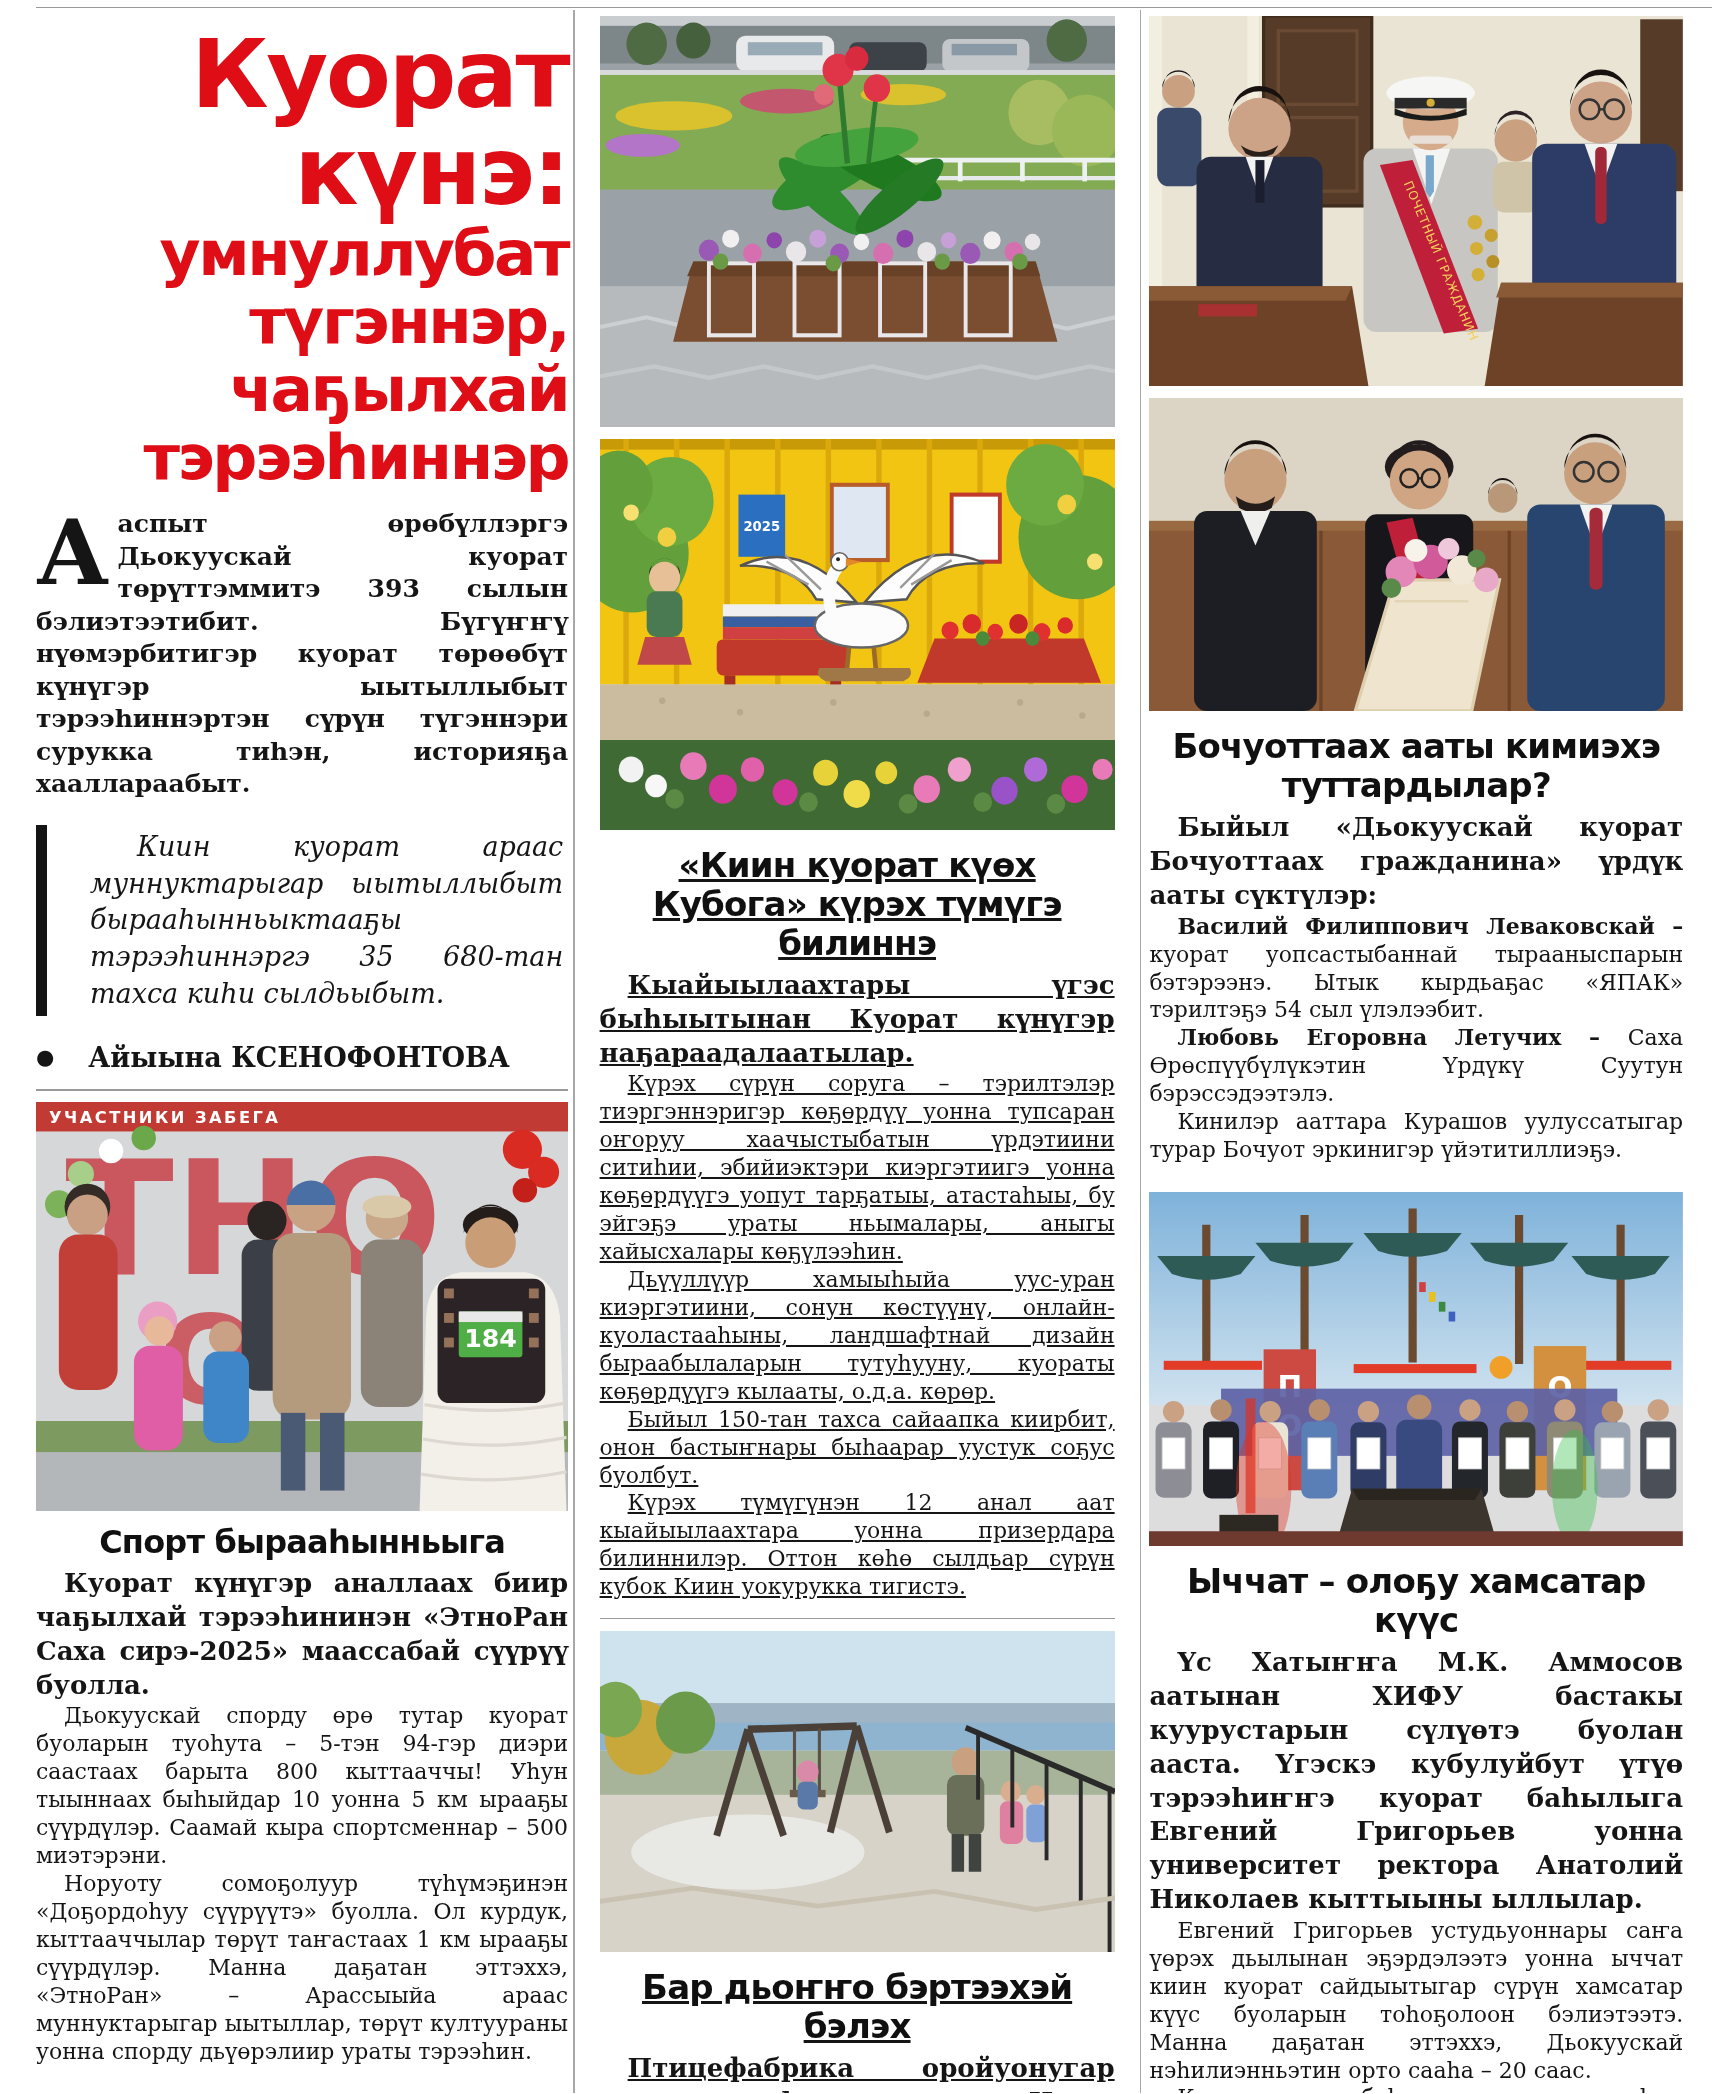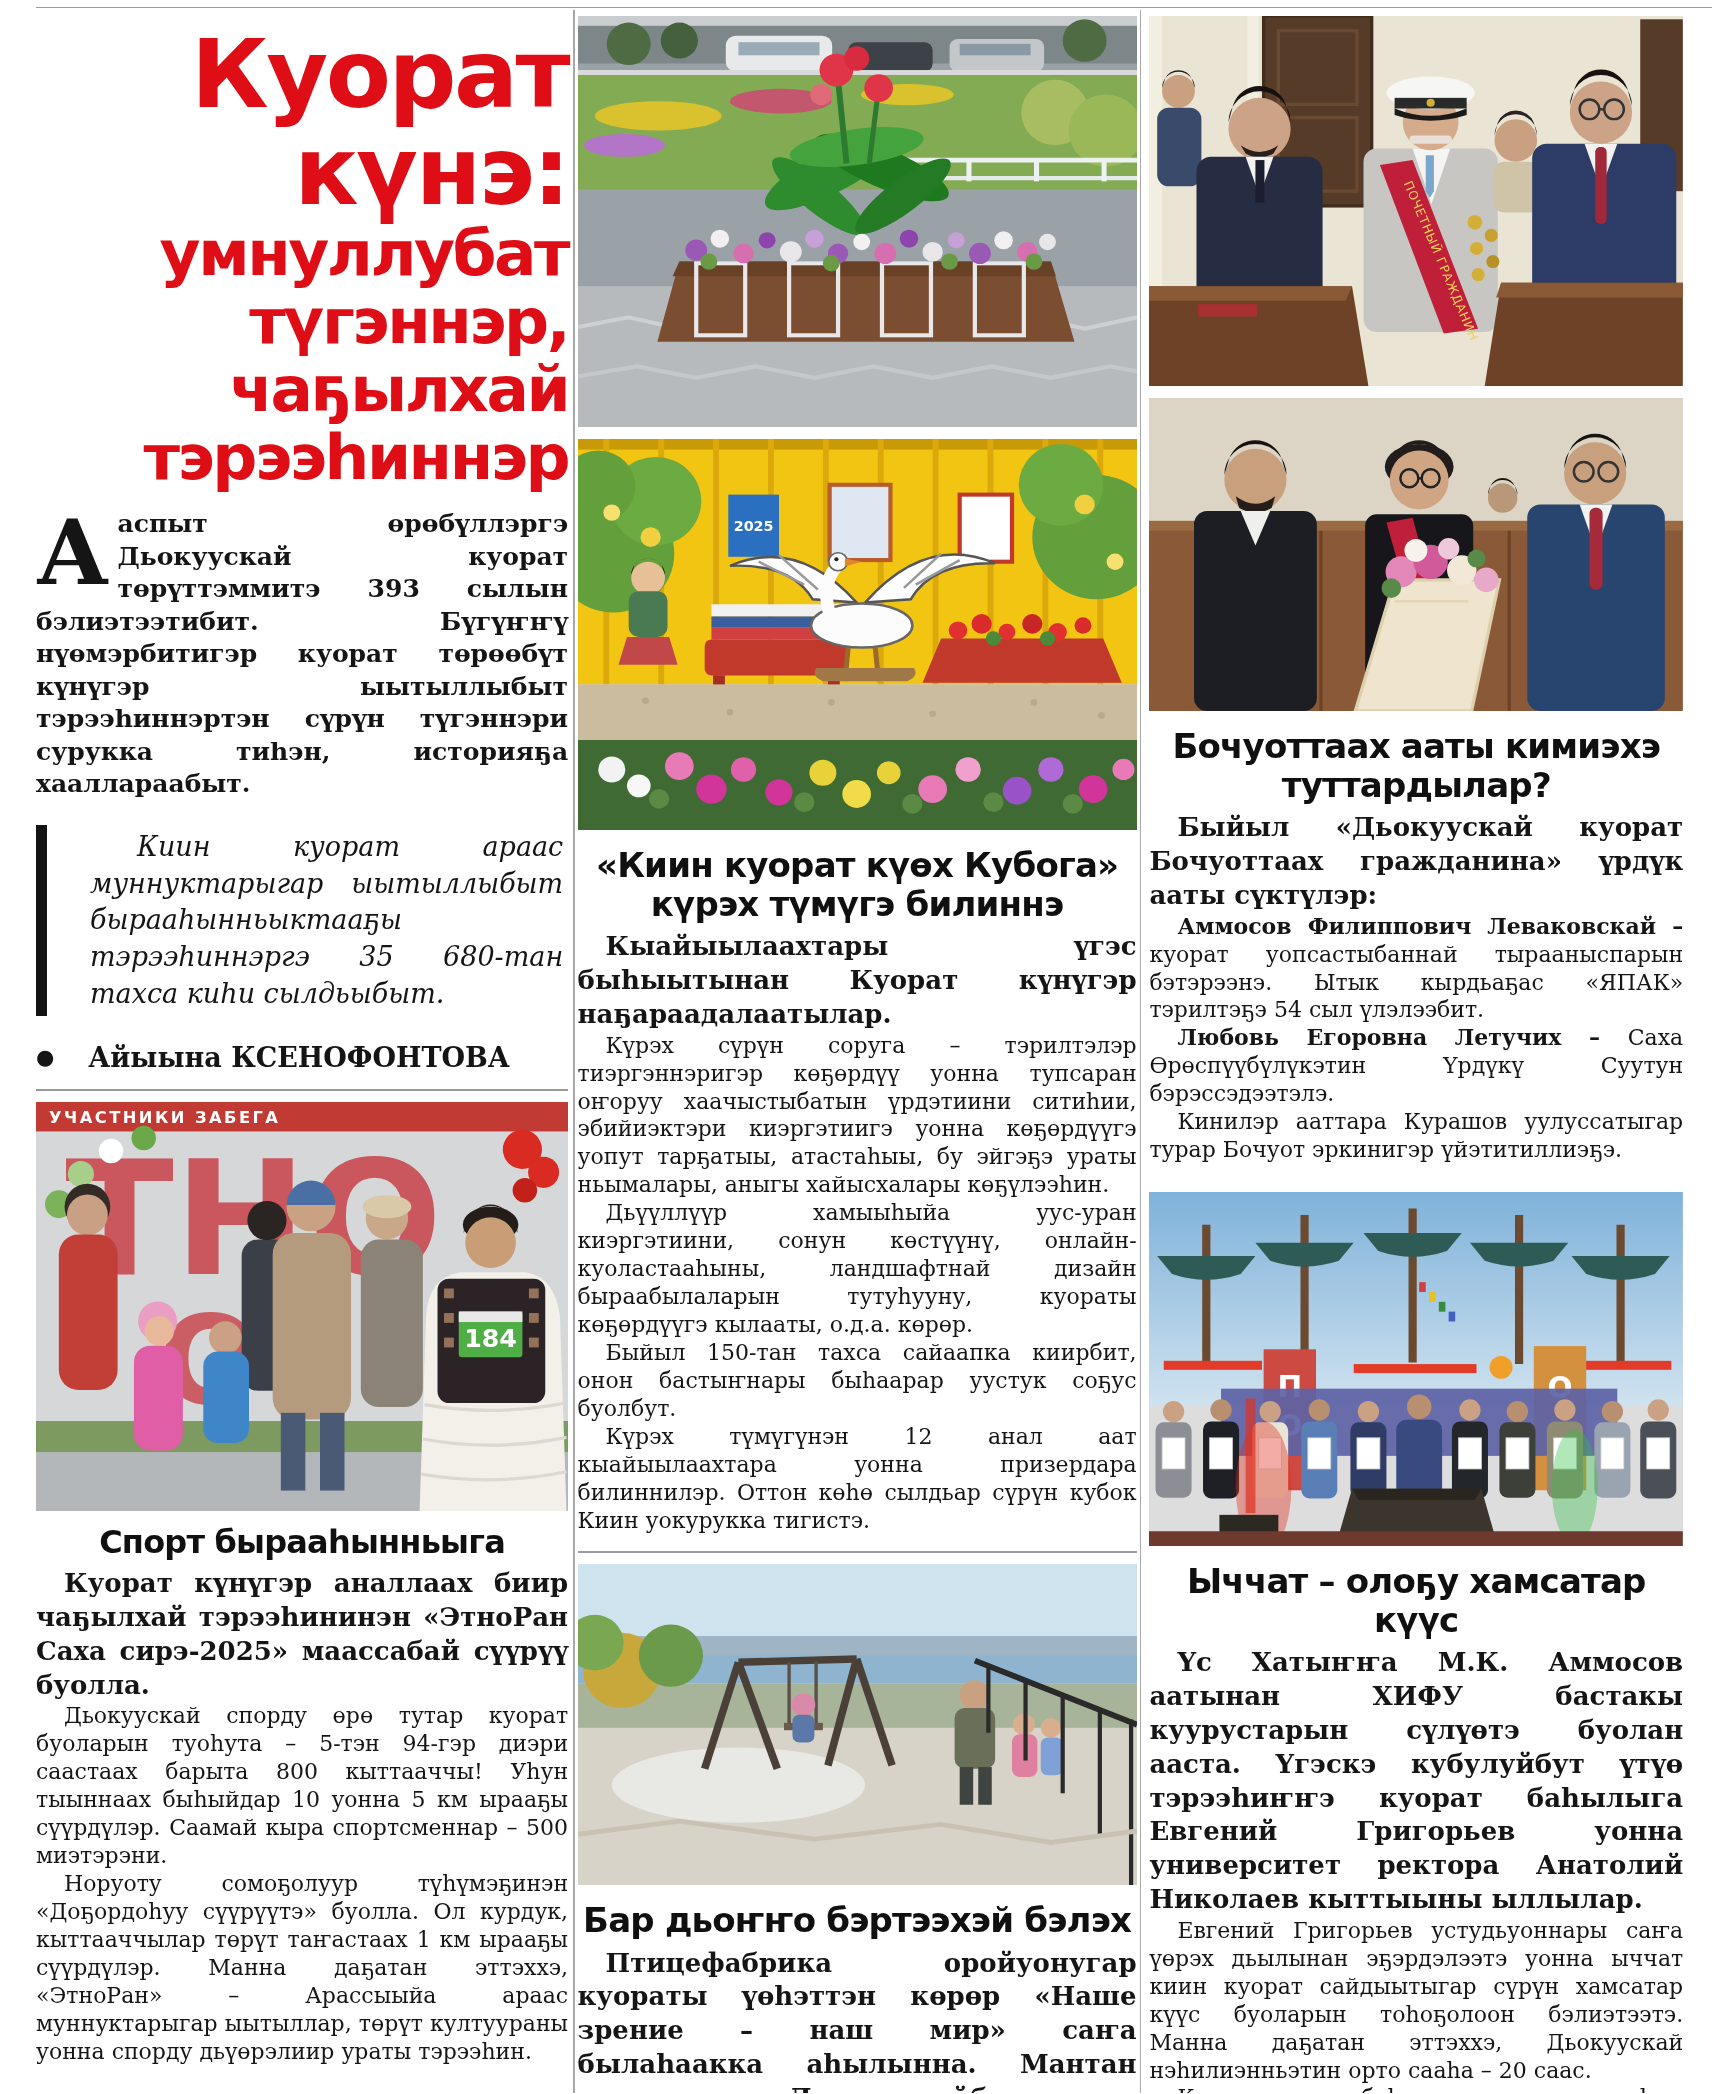--- a/index.html
+++ b/index.html
@@ -6,21 +6,21 @@
   html,body { background:#ffffff; }
   body {
     width:1728px; height:2095px; overflow:hidden;
     font-family:"DejaVu Serif", serif; color:#151515;
   }
   .page { position:relative; width:1728px; height:2095px; padding:8.2px 16.4px 0 36px; }
   .top-rule { position:absolute; top:6.5px; left:36px; right:16.4px; height:1.6px; background:#9a9a9a; }
   .cols { display:flex; height:2085px; overflow:hidden; }
   .col { overflow:hidden; }
   .col-left  { width:537px; padding-right:4.9px; }
-  .col-mid   { width:565px; padding:0 3px; }
+  .col-mid   { width:565px; padding:0 25px;text-decoration:underline; }
   .col-right { width:542px; padding-left:8.2px; }
   .vrule { width:1.6px; background:#a8a8a8; margin-top:1.6px; }
 
   
   .headline { margin-top:18px; font-family:"DejaVu Sans", sans-serif; font-weight:bold;
               color:#df0d16; letter-spacing:-2.5px;text-align:right; }
   .headline .l1 { display:block; font-size:95px; line-height:1.02; }
   .headline .l2 { display:block; font-size:63px;  line-height:1.08; }
 
   .lead { margin-top:16.4px; font-weight:bold; font-size:25px; line-height:1.30; text-align:justify; }
@@ -494,21 +494,21 @@
             <circle cx="561" cy="90" r="12" fill="none" stroke="#333333" stroke-width="3"></circle>
             <rect x="462" y="130" width="168" height="252" rx="16" fill="#28456f"></rect>
             <polygon points="526,130 566,130 546,186" fill="#f2f2f0"></polygon>
             <rect x="538" y="134" width="16" height="100" rx="7" fill="#a52a3a"></rect>
           </g>
         </svg>
       </figure>
 
       <h2 class="sec-head">Бочуоттаах ааты кимиэхэ туттардылар?</h2>
       <p class="intro">Быйыл «Дьокуускай куорат Бочуоттаах гражданина» үрдүк ааты сүктүлэр:</p>
-      <p class="para"><b>Аммосов Филиппович Леваковскай – </b><span>куорат уопсастыбаннай тырааныспарын бэтэрээнэ. Ытык кырдьаҕас «ЯПАК» тэрилтэҕэ 54 сыл үлэлээбит.</span></p>
+      <p class="para"><b>Василий Филиппович Леваковскай – </b><span>куорат уопсастыбаннай тырааныспарын бэтэрээнэ. Ытык кырдьаҕас «ЯПАК» тэрилтэҕэ 54 сыл үлэлээбит.</span></p>
       <p class="para"><b>Любовь Егоровна Летучих – </b><span>Саха Өрөспүүбүлүкэтин Үрдүкү Суутун бэрэссэдээтэлэ.</span></p>
       <p class="para">Кинилэр ааттара Курашов уулуссатыгар турар Бочуот эркинигэр үйэтитиллиэҕэ.</p>
 
       <figure class="photo" style="height:354px; margin-top:28px">
         <svg viewBox="0 0 652 432" preserveAspectRatio="none">
           <defs>
             <linearGradient id="sky2" x1="0" y1="0" x2="0" y2="1">
               <stop offset="0" stop-color="#7fb2da"></stop>
                 <stop offset="1" stop-color="#cfe2ef"></stop>
             </linearGradient>

